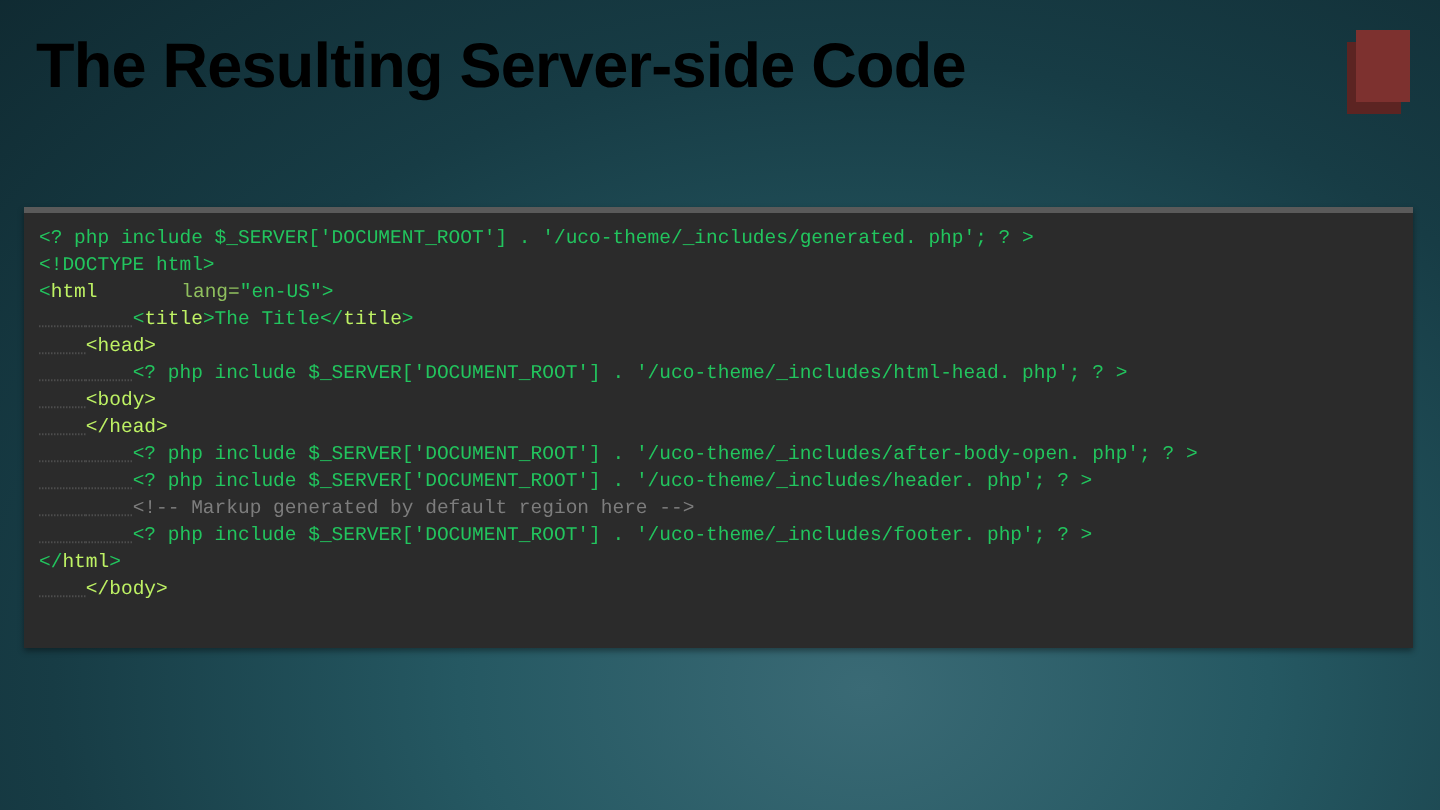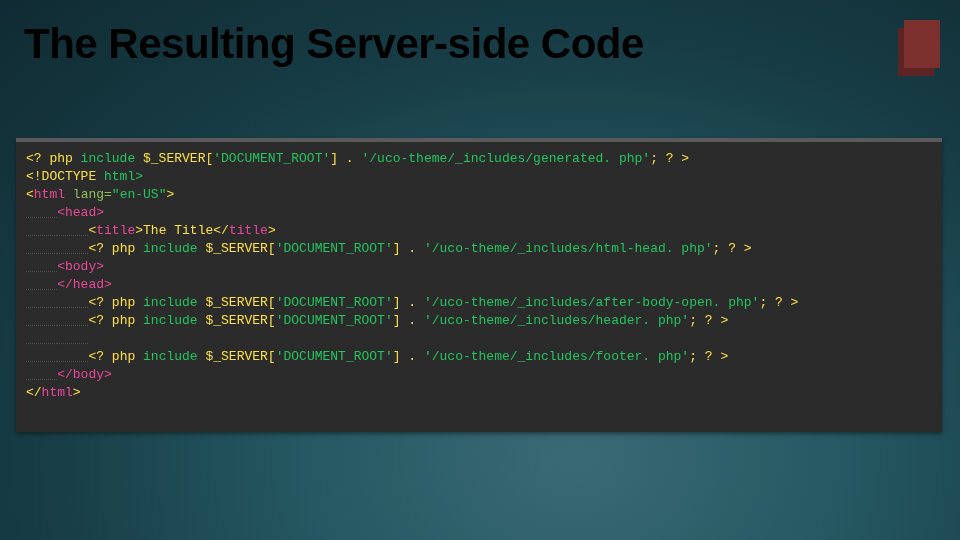--- a/index.html
+++ b/index.html
@@ -51,24 +51,24 @@
     box-sizing: border-box;
     overflow: hidden;
   }
   .code-line {
     font-family: Consolas, "Courier New", monospace;
     font-size: 13px;
     line-height: 18px;
     white-space: pre;
     color: #e8e8e8;
   }
-  .c-white   { color: #fde047; }
+  .c-white   { color: #22c55e; }
   .c-key     { color: #22c55e; }
-  .c-tag     { color: #ec4899; }
-  .c-attr    { color: #8fbf5e; }
+  .c-tag     { color: #bef264; }
+  .c-attr    { color: #8fbf5e; margin-left: 48px; }
   .c-str     { color: #22c55e; }
   .c-comment { color: #7d7d7d; }
   .indent-guide {
     color: #4d4d4d;
     text-decoration-line: underline;
     text-decoration-style: dotted;
     text-decoration-color: #4d4d4d;
   }
 </style>
 </head>
@@ -82,37 +82,37 @@
   </div>
 
   <div class="code-panel">
 
     <div class="code-line"><span class="c-white">&lt;? php </span><span class="c-key">include</span><span class="c-white"> $_SERVER[</span><span class="c-str">'DOCUMENT_ROOT'</span><span class="c-white">] . </span><span class="c-str">'/uco-theme/_includes/generated. php'</span><span class="c-white">; ? &gt;</span></div>
 
     <div class="code-line"><span class="c-white">&lt;!DOCTYPE </span><span class="c-key">html&gt;</span></div>
 
     <div class="code-line"><span class="c-white">&lt;</span><span class="c-tag">html </span><span class="c-attr">lang=</span><span class="c-str">"en-US"</span><span class="c-white">&gt;</span></div>
 
+    <div class="code-line"><span class="indent-guide">    </span><span class="indent-guide">    </span><span class="c-white">&lt;</span><span class="c-tag">title</span><span class="c-white">&gt;The Title&lt;/</span><span class="c-tag">title</span><span class="c-white">&gt;</span></div>
+
     <div class="code-line"><span class="indent-guide">    </span><span class="c-tag">&lt;head&gt;</span></div>
-
-    <div class="code-line"><span class="indent-guide">    </span><span class="indent-guide">    </span><span class="c-white">&lt;</span><span class="c-tag">title</span><span class="c-white">&gt;The Title&lt;/</span><span class="c-tag">title</span><span class="c-white">&gt;</span></div>
 
     <div class="code-line"><span class="indent-guide">    </span><span class="indent-guide">    </span><span class="c-white">&lt;? php </span><span class="c-key">include</span><span class="c-white"> $_SERVER[</span><span class="c-str">'DOCUMENT_ROOT'</span><span class="c-white">] . </span><span class="c-str">'/uco-theme/_includes/html-head. php'</span><span class="c-white">; ? &gt;</span></div>
 
     <div class="code-line"><span class="indent-guide">    </span><span class="c-tag">&lt;body&gt;</span></div>
 
     <div class="code-line"><span class="indent-guide">    </span><span class="c-tag">&lt;/head&gt;</span></div>
 
     <div class="code-line"><span class="indent-guide">    </span><span class="indent-guide">    </span><span class="c-white">&lt;? php </span><span class="c-key">include</span><span class="c-white"> $_SERVER[</span><span class="c-str">'DOCUMENT_ROOT'</span><span class="c-white">] . </span><span class="c-str">'/uco-theme/_includes/after-body-open. php'</span><span class="c-white">; ? &gt;</span></div>
 
     <div class="code-line"><span class="indent-guide">    </span><span class="indent-guide">    </span><span class="c-white">&lt;? php </span><span class="c-key">include</span><span class="c-white"> $_SERVER[</span><span class="c-str">'DOCUMENT_ROOT'</span><span class="c-white">] . </span><span class="c-str">'/uco-theme/_includes/header. php'</span><span class="c-white">; ? &gt;</span></div>
 
-    <div class="code-line"><span class="indent-guide">    </span><span class="indent-guide">    </span></div>
+    <div class="code-line"><span class="indent-guide">    </span><span class="indent-guide">    </span><span class="c-comment">&lt;!-- Markup generated by default region here --&gt;</span></div>
 
     <div class="code-line"><span class="indent-guide">    </span><span class="indent-guide">    </span><span class="c-white">&lt;? php </span><span class="c-key">include</span><span class="c-white"> $_SERVER[</span><span class="c-str">'DOCUMENT_ROOT'</span><span class="c-white">] . </span><span class="c-str">'/uco-theme/_includes/footer. php'</span><span class="c-white">; ? &gt;</span></div>
 
+    <div class="code-line"><span class="c-white">&lt;/</span><span class="c-tag">html</span><span class="c-white">&gt;</span></div>
+
     <div class="code-line"><span class="indent-guide">    </span><span class="c-tag">&lt;/body&gt;</span></div>
-
-    <div class="code-line"><span class="c-white">&lt;/</span><span class="c-tag">html</span><span class="c-white">&gt;</span></div>
 
   </div>
 
 </div>
 
 </body></html>

